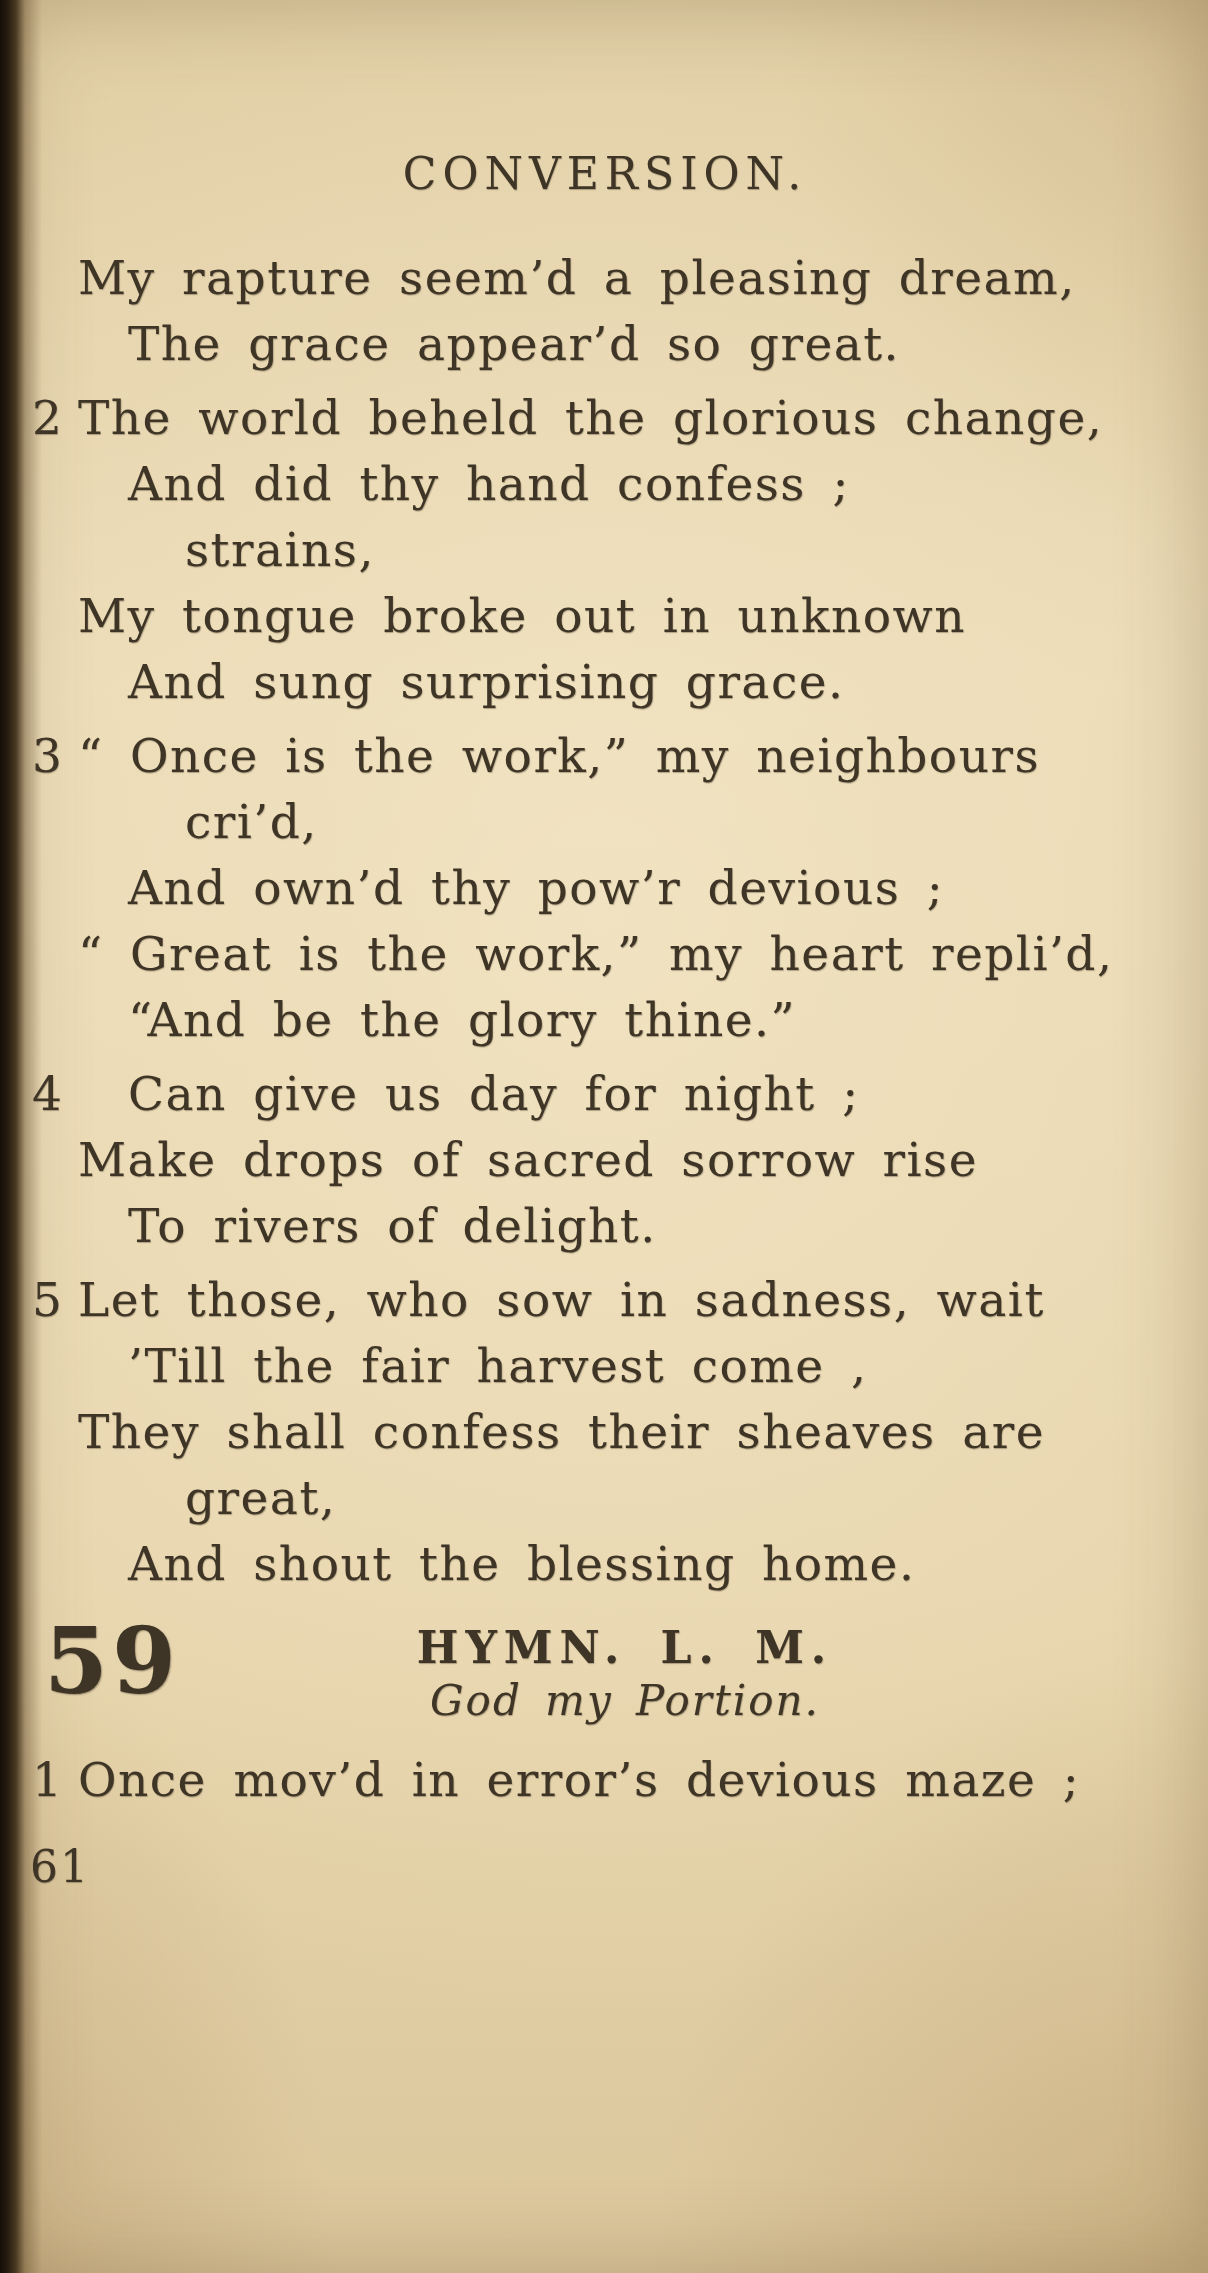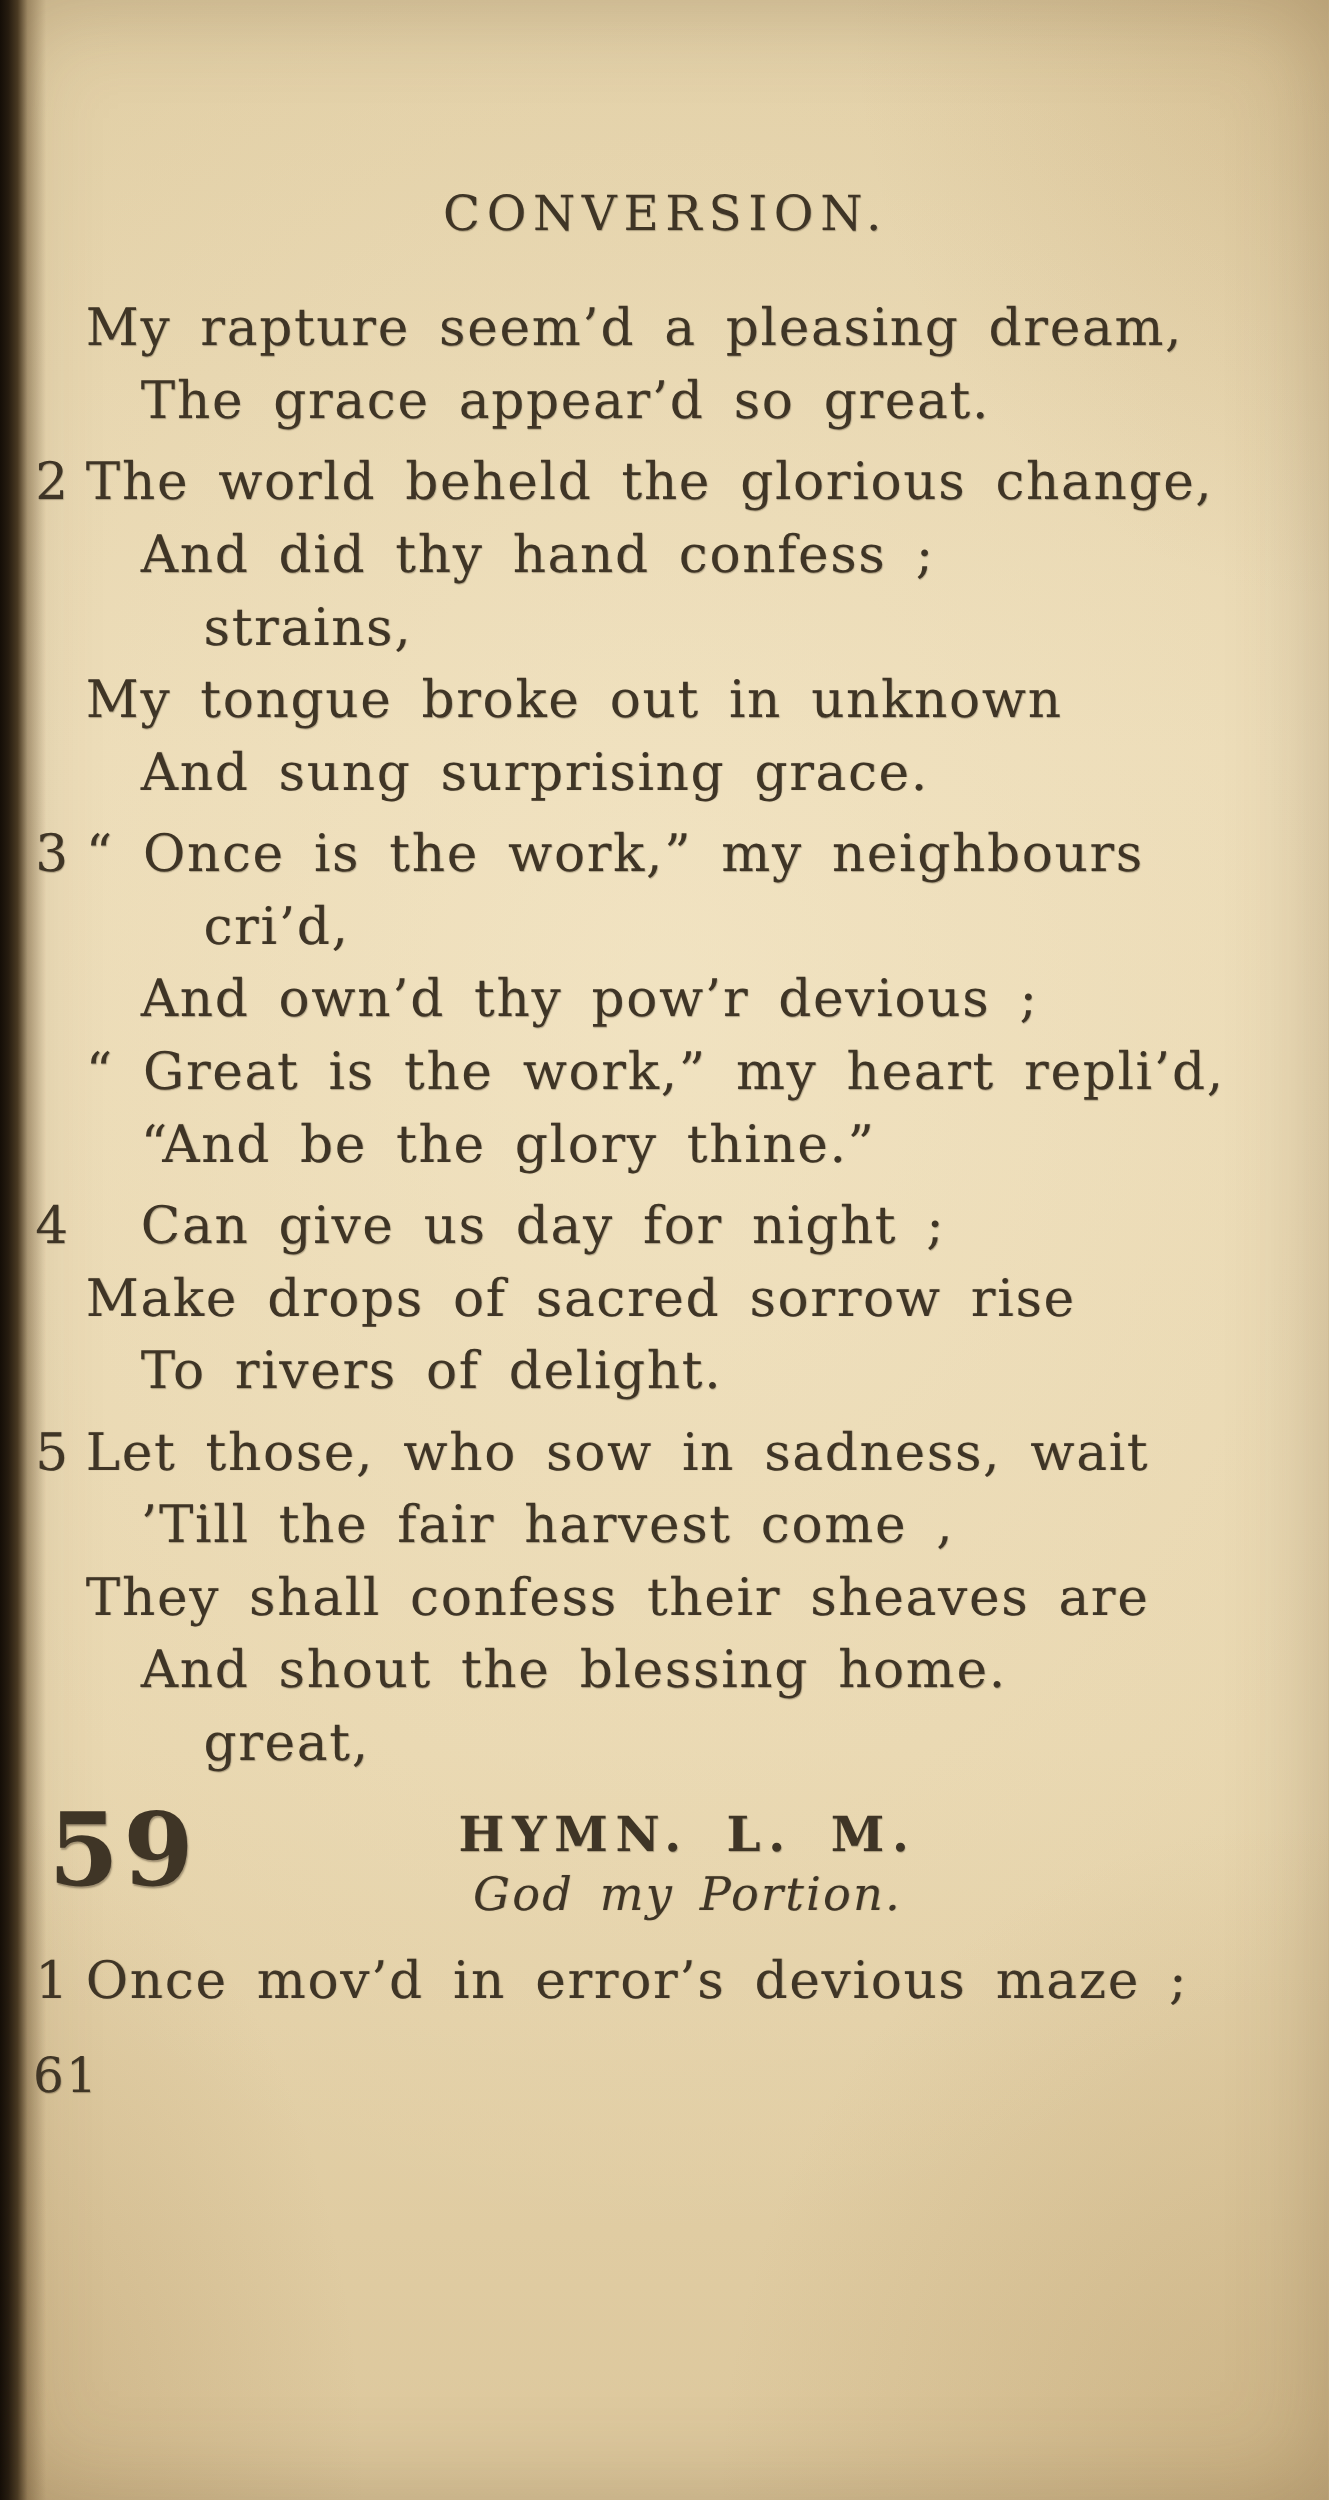--- a/index.html
+++ b/index.html
@@ -29,21 +29,20 @@
     background: linear-gradient(to right,
       #140e07 0%, #261c10 18%, #4a3a23 38%,
       rgba(105,82,50,0.45) 60%, rgba(120,95,60,0) 100%);
     pointer-events: none;
   }
   .content {
     position: absolute;
     top: 0;
     left: 30px;
     right: 28px;
-    margin-top: 21px;
   }
   .running-header {
     margin-top: 148px;
     text-align: center;
     font-size: 44px;
     letter-spacing: 6px;
     word-spacing: 8px;
     text-shadow: 0.6px 0.6px 1px rgba(58,46,30,0.35);
   }
   .verses {
@@ -136,22 +135,22 @@
         <div class="line indent-1"><span class="line-text">And own’d thy pow’r devious ;</span></div>
         <div class="line indent-0"><span class="line-text">“ Great is the work,” my heart repli’d,</span></div>
         <div class="line indent-1"><span class="line-text">“And be the glory thine.”</span></div>
         <div class="line indent-0 stanza-start"><span class="stanza-num">4</span></div>
         <div class="line indent-1"><span class="line-text">Can give us day for night ;</span></div>
         <div class="line indent-0"><span class="line-text">Make drops of sacred sorrow rise</span></div>
         <div class="line indent-1"><span class="line-text">To rivers of delight.</span></div>
         <div class="line indent-0 stanza-start"><span class="stanza-num">5</span><span class="line-text">Let those, who sow in sadness, wait</span></div>
         <div class="line indent-1"><span class="line-text">’Till the fair harvest come ,</span></div>
         <div class="line indent-0"><span class="line-text">They shall confess their sheaves are</span></div>
+        <div class="line indent-2"><span class="line-text">great,</span></div>
         <div class="line indent-1"><span class="line-text">And shout the blessing home.</span></div>
-        <div class="line indent-2"><span class="line-text">great,</span></div>
       </div>
 
     <div class="hymn-heading">
       <div class="hymn-number">59</div>
       <div class="hymn-titles">
         <div class="hymn-title">HYMN. L. M.</div>
         <div class="hymn-subtitle">God my Portion.</div>
       </div>
     </div>
 

